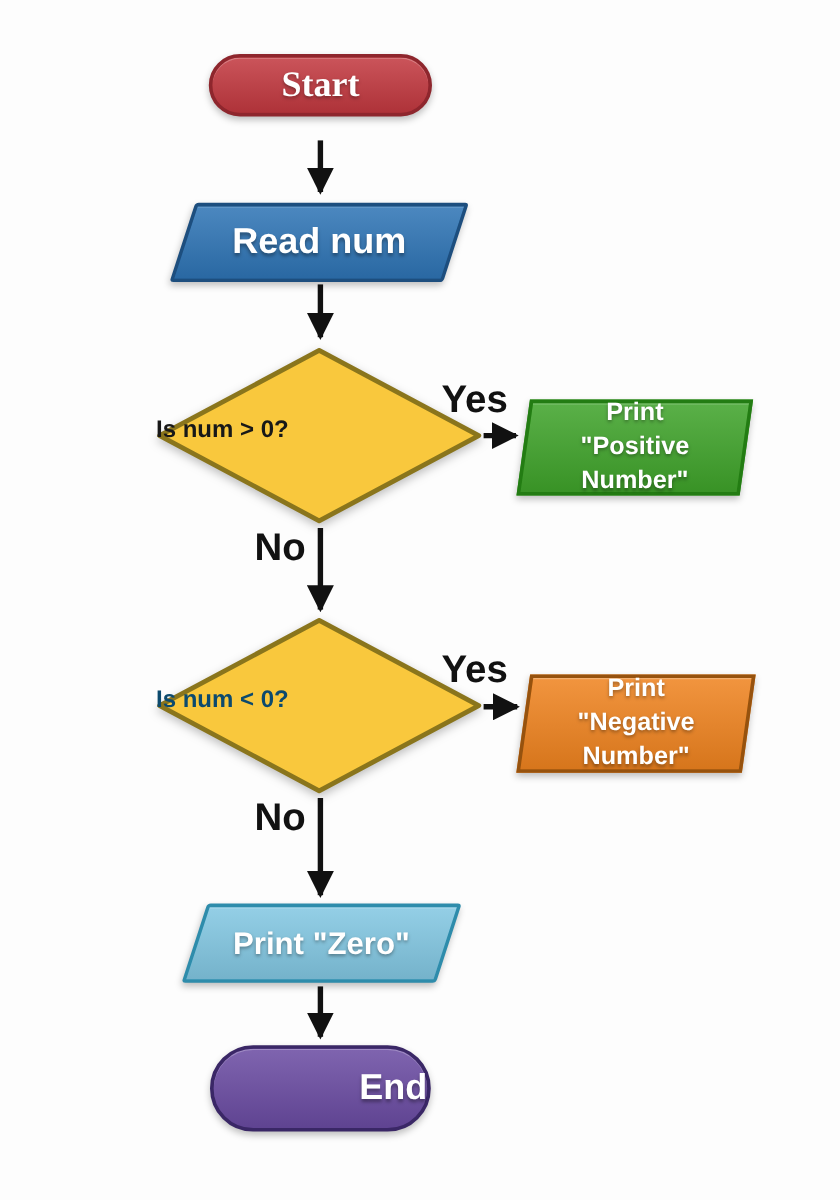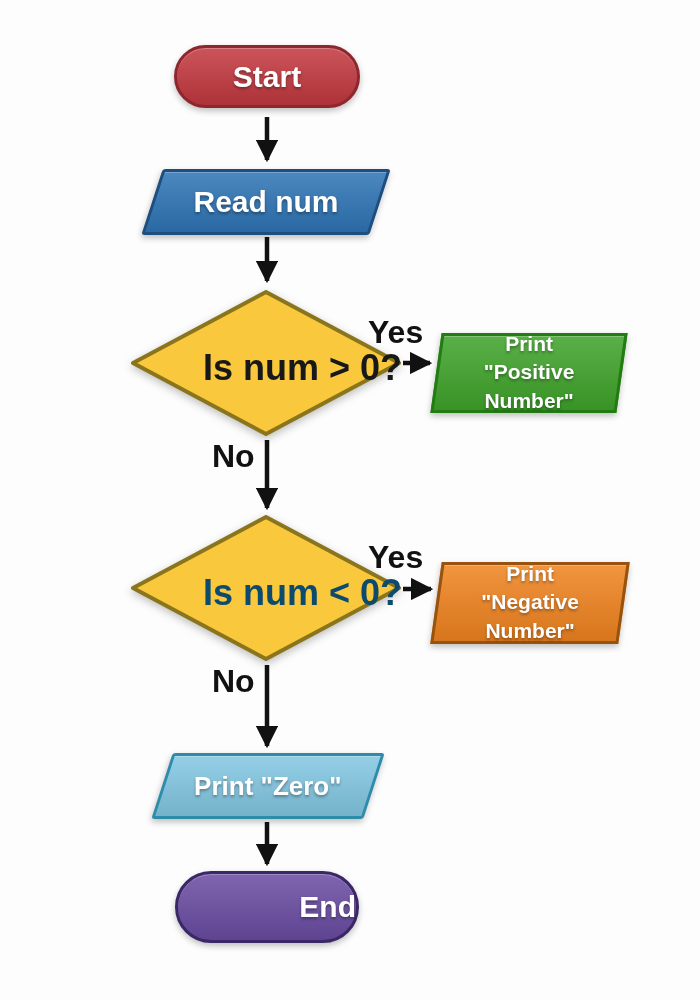--- a/index.html
+++ b/index.html
@@ -12,33 +12,33 @@
     font-weight:bold; text-align:center; box-sizing:border-box;
     border-style:solid; border-width:3px;
     background-image:linear-gradient(rgba(255,255,255,0.14), rgba(0,0,0,0.10));
     box-shadow:0 3px 6px rgba(0,0,0,0.25), inset 0 1px 0 rgba(255,255,255,0.25);
   }
   .stadium { border-radius:36px; font-size:30px; }
   .para  {  border-radius:3px; }
   .para .inner { transform:skewX(18deg); width:100%; text-align:center; }
   .para-sm .inner { transform:skewX(8deg); width:100%; text-align:center; }
   .txt-shadow { text-shadow:0 2px 3px rgba(0,0,0,0.35); }
-  .node-start { left:174px; top:45px; width:186px; height:63px; }
+  .node-start { left:174px; top:45px; width:186px; height:52px;font-family:Liberation Serif, serif; }
   .node-read  { left:152px; top:169px; width:228px; height:66px; transform:skewX(-18deg); font-size:30px; }
   .node-green { left:436px; top:333px; width:186px; height:80px; transform:skewX(-8deg);
                 font-size:21px; line-height:1.35; flex-direction:column; }
   .node-orange{ left:436px; top:562px; width:188px; height:82px; transform:skewX(-8deg);
                 font-size:21px; line-height:1.35; flex-direction:column; }
   .node-zero  { left:162px; top:753px; width:212px; height:66px; transform:skewX(-18deg); font-size:26px; }
   .node-end   { left:175px; top:871px; width:184px; height:72px; }
   .diamond-svg { position:absolute; filter:drop-shadow(0 3px 4px rgba(0,0,0,0.25)); }
   .diamond-1 { left:130px; top:289px; }
   .diamond-2 { left:130px; top:514px; }
   .diamond-label {
-    position:absolute; width:272px; text-align:right; font-weight:bold; font-size:36px;
+    position:absolute; width:272px; text-align:left; font-weight:bold; font-size:20px;
   }
   .diamond-label-1 { left:130px; top:347px; }
   .diamond-label-2 { left:130px; top:572px; }
   .edge-label { position:absolute; font-weight:bold; font-size:32px; }
   .lbl-yes-1 { left:368px; top:314px; }
   .lbl-no-1  { left:212px; top:438px; }
   .lbl-yes-2 { left:368px; top:539px; }
   .lbl-no-2  { left:212px; top:663px; }
   .arrows { position:absolute; left:0; top:0; pointer-events:none; }
   .arrows path.flow { fill:none; stroke-width:4.5px; }

